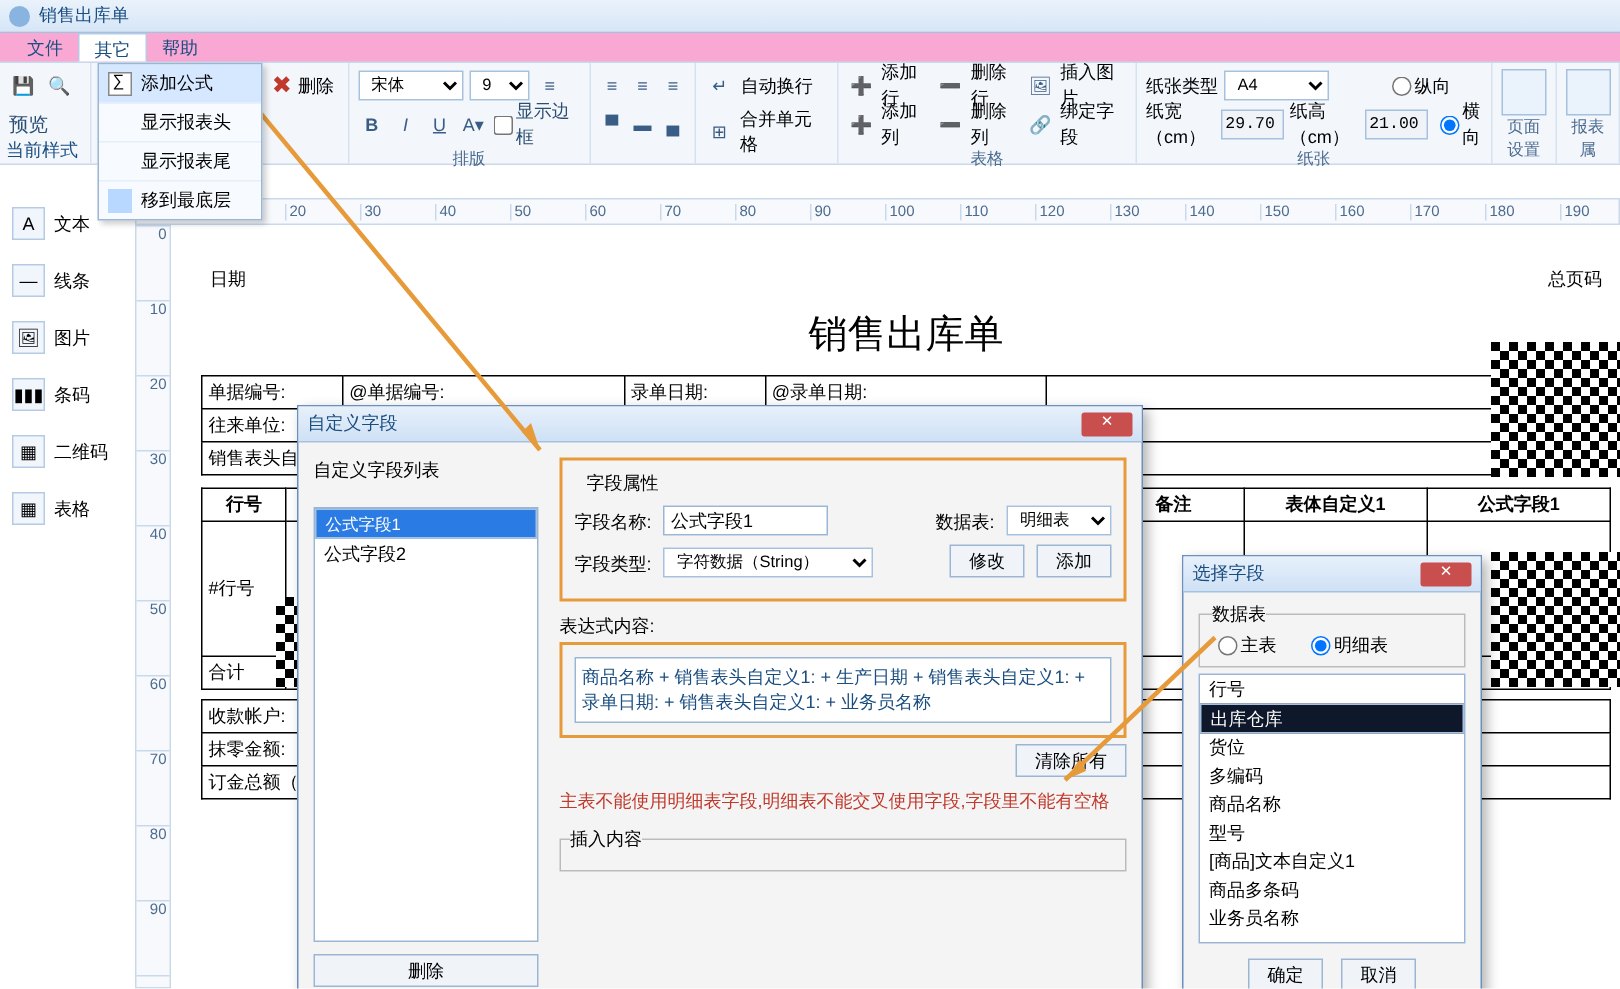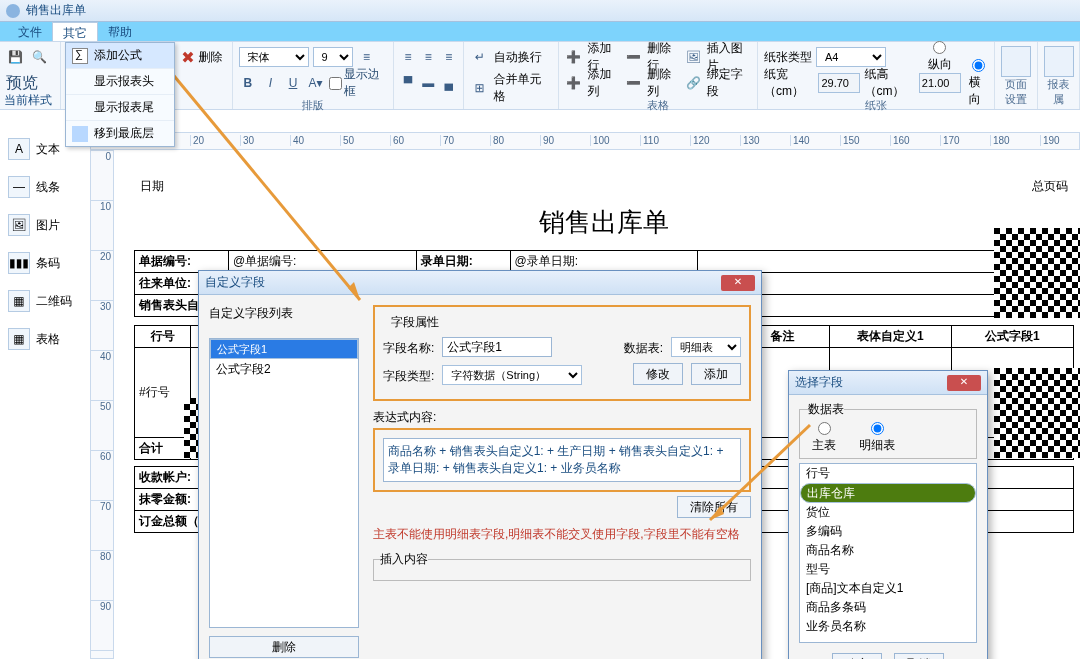--- a/index.html
+++ b/index.html
@@ -4,21 +4,21 @@
 <style>
 * { margin: 0; padding: 0; box-sizing: border-box; font-family: "Microsoft YaHei", SimSun, Arial, sans-serif; font-size: 12px; }
 body { background: #fff; width: 1080px; height: 659px; overflow: hidden; position: relative; }
 
 
 .titlebar { height: 22px; background: linear-gradient(#eaf2fb,#d6e6f7); display: flex; align-items: center; padding: 0 6px; border-bottom: 1px solid #a6c1de; }
 .titlebar .app-icon { width: 14px; height: 14px; margin-right: 6px; background: #8ab4e0; border-radius: 50%; }
 .titlebar .title { color: #1a4d80; }
 
 
-.menubar { height: 20px; background: #7dd3fc; display: flex; align-items: stretch; border-bottom: 1px solid #c9d9ec; padding-left: 8px; }
+.menubar { height: 20px; background: #f9a8d4; display: flex; align-items: stretch; border-bottom: 1px solid #c9d9ec; padding-left: 8px; }
 .menubar .menu-item { padding: 2px 10px; color: #1a4d80; line-height: 16px; }
 .menubar .menu-item.active { background: #fff; border: 1px solid #b5cbe3; border-bottom: none; }
 
 
 .dropdown { position: absolute; left: 65px; top: 42px; width: 110px; background: #f7fbff; border: 1px solid #9bb6d4; box-shadow: 2px 2px 4px rgba(0,0,0,.2); z-index: 50; }
 .dropdown .dd-item { display: flex; align-items: center; padding: 4px 6px; border-bottom: 1px solid #e6eef7; }
 .dropdown .dd-item:last-child { border-bottom: none; }
 .dropdown .dd-item:hover, .dropdown .dd-item.hover { background: #d6e8ff; }
 .dropdown .dd-ico { width: 16px; height: 16px; margin-right: 6px; display: inline-block; }
 .dd-ico.fx { background: #fff; border: 1px solid #888; position: relative; }
@@ -26,42 +26,42 @@
 .dd-ico.down { background: #b8d8ff; }
 
 
 .ribbon { height: 68px; background: #f3f7fc; border-bottom: 1px solid #c9d9ec; display: flex; }
 .ribbon .group { border-right: 1px solid #d6e2ef; padding: 4px 6px 2px; display: flex; flex-direction: column; }
 .ribbon .group .row { display: flex; align-items: center; gap: 4px; margin-bottom: 4px; min-height: 22px; }
 .ribbon .group .caption { text-align: center; color: #4b6b8f; font-size: 11px; margin-top: auto; }
 .btn-ico { width: 20px; height: 20px; border: 1px solid transparent; display: inline-flex; align-items: center; justify-content: center; color: #3a5d85; }
 .sel { height: 20px; border: 1px solid #a6c1de; background: #fff; padding: 0 4px; font-size: 11px; }
 .chk { display: flex; align-items: center; gap: 2px; color: #2b4e73; }
-.txtn { width: 42px; height: 20px; border: 1px solid #a6c1de; background: #f0f4f9; font-size: 11px; padding: 0 2px; }
-.radio { display: inline-flex; align-items: center; gap: 2px; margin-left: 4px; flex-direction: column; }
+.txtn { width: 42px; height: 20px; border: 1px solid #a6c1de; background: #f0f4f9; font-size: 11px; padding: 0 2px; font-family: Liberation Mono, monospace; }
+.radio { display: inline-flex; align-items: center; gap: 2px; margin-left: 4px; }
 .big-btn { width: 30px; height: 34px; border: 1px solid #a6c1de; background: #eaf2fb; }
 
 
 .left-tools { position: absolute; left: 0; top: 130px; width: 90px; }
 .tool { display: flex; align-items: center; gap: 6px; padding: 8px 8px; }
 .tool .ticon { width: 22px; height: 22px; border: 1px solid #b5cbe3; background: #f0f6fc; display: flex; align-items: center; justify-content: center; }
 
 
 .ruler-h { position: absolute; left: 90px; top: 132px; right: 0; height: 18px; background: #f7f9fc; border: 1px solid #c9d9ec; overflow: hidden; white-space: nowrap; }
 .ruler-h span { display: inline-block; width: 50px; border-right: 1px solid #c9d9ec; font-size: 10px; color: #4b6b8f; padding-left: 2px; }
 .ruler-v { position: absolute; left: 90px; top: 150px; width: 24px; bottom: 0; background: #f7f9fc; border: 1px solid #c9d9ec; }
 .ruler-v span { display: block; height: 50px; border-bottom: 1px solid #c9d9ec; font-size: 10px; color: #4b6b8f; text-align: right; padding-right: 2px; }
 .canvas { position: absolute; left: 114px; top: 150px; right: 0; bottom: 0; background: #fff; overflow: hidden; }
 
 
 .report { position: absolute; left: 20px; top: 28px; width: 940px; }
 .report-title { text-align: center; font-size: 26px; font-family: SimSun; padding: 6px 0 10px; }
 .grid { border-collapse: collapse; width: 100%; }
 .grid td, .grid th { border: 1px solid #000; padding: 2px 4px; font-size: 12px; height: 22px; }
-.grid .lab { font-weight: bold; }
+.grid .lab { font-weight: normal; }
 .grid .hdr { text-align: center; font-weight: bold; }
 .qr { width: 90px; height: 90px; background:
   repeating-linear-gradient(0deg,#000 0 6px,#fff 6px 12px),
   repeating-linear-gradient(90deg,#000 0 6px,#fff 6px 12px);
   background-blend-mode: difference; position: absolute; }
 .field-top { display: flex; gap: 30px; font-size: 12px; padding: 0 6px 4px; }
 
 
 .dialog { position: absolute; border: 1px solid #6990bf; background: #f4f4f4; box-shadow: 3px 3px 8px rgba(0,0,0,.3); }
 .dlg-title { height: 24px; background: linear-gradient(#e7f0fb,#cfe1f5); display: flex; align-items: center; padding: 0 6px; color: #1a4d80; border-bottom: 1px solid #a6c1de; }
@@ -77,21 +77,21 @@
 .btn { height: 22px; border: 1px solid #9bb6d4; background: #f0f4f9; padding: 0 12px; }
 .btn.sm { padding: 0 6px; }
 .textarea { border: 1px solid #9bb6d4; background: #fff; padding: 4px; min-height: 40px; color: #1a4d80; }
 .warn { color: #c0392b; }
 .btn-row { display: flex; justify-content: center; gap: 20px; padding: 8px 0 12px; }
 
 
 .popup { position: absolute; border: 1px solid #6990bf; background: #f4f4f4; box-shadow: 3px 3px 8px rgba(0,0,0,.3); }
 .popup .plist { margin: 4px 10px 6px; height: 180px; border: 1px solid #9bb6d4; background: #fff; overflow: auto; }
 .popup .pli { padding: 1px 6px; font-size: 12px; }
-.popup .pli.sel { background: #4d7c0f; color: #fff; border-radius: 10px; }
+.popup .pli.sel { background: #0f172a; color: #fff; }
 
 
 .arrow { position: absolute; pointer-events: none; }
 .arrow svg line { stroke: #e79a3a; stroke-width: 3; }
 .arrow svg polygon { fill: #e79a3a; }
 
 
 .current-style-lab { position: absolute; left: 4px; top: 92px; width: 58px; color: #1a4d80; }
 </style>
 </head>
@@ -126,21 +126,21 @@
     <span>移到最底层</span>
   </div>
 </div>
 
 <div class="ribbon">
   <div class="group" style="width:64px">
     <div class="row">
       <span class="btn-ico">💾</span>
       <span class="btn-ico">🔍</span>
     </div>
-    <div class="row" style="font-size:16px;color:#2b4e73">预览</div>
+    <div class="row" style="font-size:13px;color:#2b4e73">预览</div>
   </div>
 
   <div class="group" style="width:120px">
     <div class="row"></div>
   </div>
 
   <div class="group" style="width:60px">
     <div class="row">
       <span style="color:#c0392b;font-size:16px">✖</span>
       <span>删除</span>

